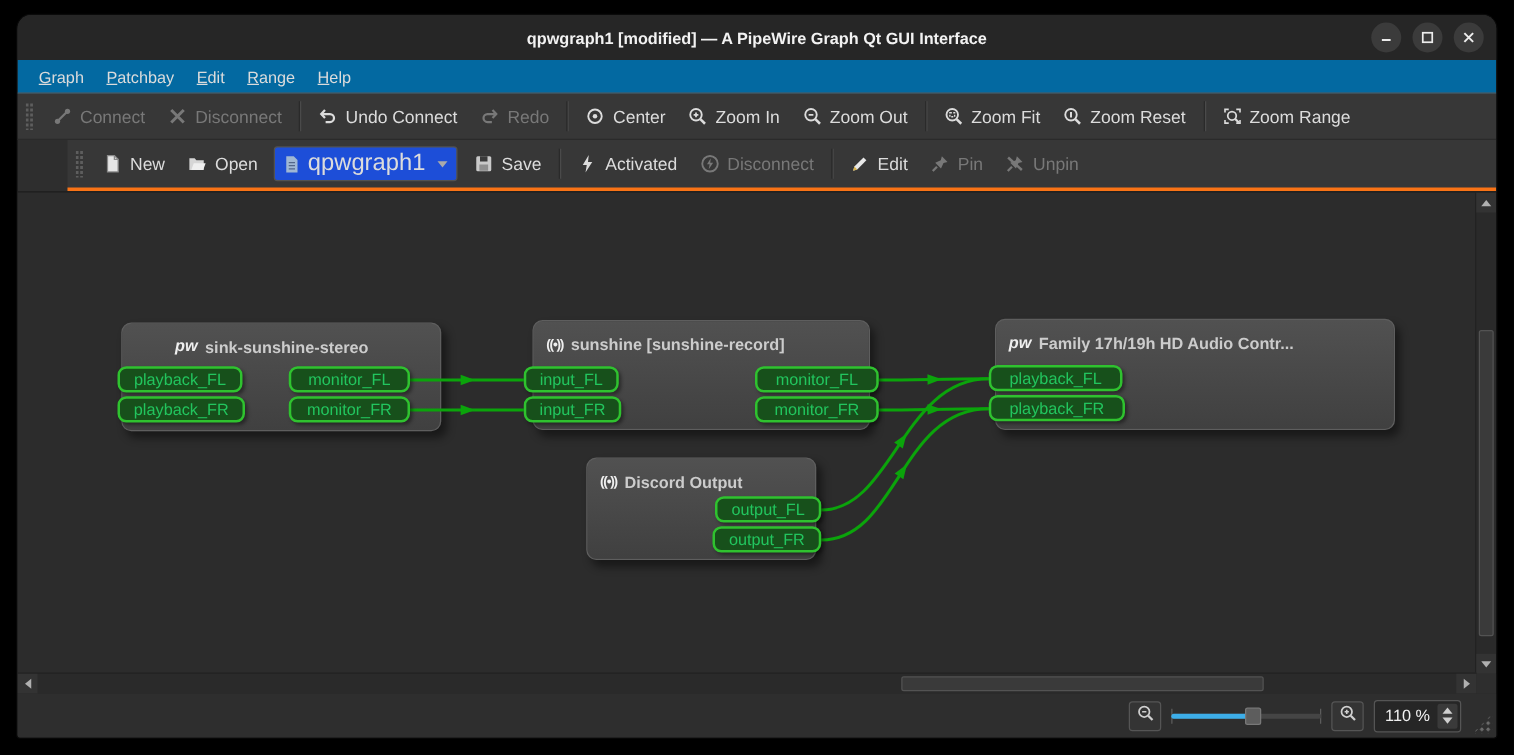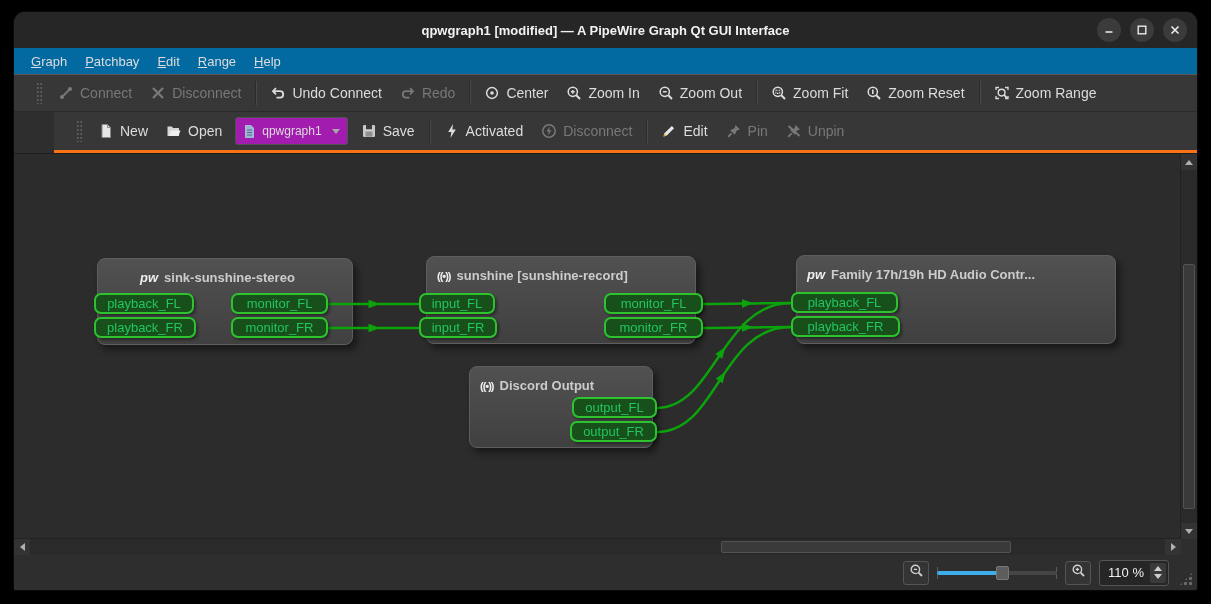--- a/index.html
+++ b/index.html
@@ -16,34 +16,34 @@
   .win-controls{position:absolute;right:10px;top:6px;display:flex;gap:9px;}
   .win-btn{width:24px;height:24px;border-radius:50%;background:#3b3b3b;display:flex;
           align-items:center;justify-content:center;}
   .win-btn svg{display:block;}
   
   .menubar{height:26px;background:#0369a1;display:flex;align-items:center;padding-left:8px;
           border-bottom:1px solid #585858;flex:0 0 auto;}
   .menu-item{display:inline-block;padding:3px 9px;color:#dcdcdc;font-size:13px;}
   .menu-item::first-letter{text-decoration:underline;}
   
-  .toolbar{background:#373737;display:flex;align-items:center;padding:0 20px;flex:0 0 auto;}
+  .toolbar{background:#373737;display:flex;align-items:center;padding:0 4px;flex:0 0 auto;}
   .tb1{height:36px;border-bottom:1px solid #2a2a2a;}
   .tb2{height:38px;border-bottom:3px solid #f97316;margin-left:40px;}
   .tb-handle{width:7px;height:22px;margin:0 6px 0 2px;
      background-image:radial-gradient(#5e5e5e 1px,transparent 1.1px);
      background-size:3.5px 4px;}
   .tb-btn{display:flex;align-items:center;gap:6px;padding:0 9px;height:28px;border-radius:3px;
      color:#dcdcdc;font-size:14px;white-space:nowrap;}
   .tb-btn.disabled{color:#787878;}
   .ticon{display:flex;align-items:center;}
   .ticon svg{display:block;}
   .tb-sep{width:1px;height:24px;background:#2a2a2a;box-shadow:1px 0 0 #4a4a4a;margin:0 5px;}
   .combo{display:flex;align-items:center;gap:6px;height:26px;padding:0 7px;margin:0 4px;
-     background:#a21caf;border:1px solid #525252;border-radius:3px;color:#dcdcdc;font-size:12px;}
+     background:#1d4ed8;border:1px solid #525252;border-radius:3px;color:#dcdcdc;font-size:19px;}
   .caret-down{width:0;height:0;border-left:4px solid transparent;border-right:4px solid transparent;
      border-top:5px solid #aaaaaa;margin-left:4px;}
   
   .canvas{position:relative;flex:1 1 auto;background:#2c2c2c;border-top:1px solid #1d1d1d;overflow:hidden;}
   .canvas-content{position:absolute;left:0;top:0;right:16px;bottom:16px;}
   .node{position:absolute;border-radius:8px;z-index:1;
      background:linear-gradient(#515151,#404040);
      border:1px solid #5e5e5e;box-shadow:4px 5px 7px rgba(0,0,0,.45);}
   .node-header{display:flex;align-items:center;gap:6px;padding:9px 10px 0 10px;}
   .node-title{color:#cccccc;font-size:13px;font-weight:bold;white-space:nowrap;overflow:hidden;}

